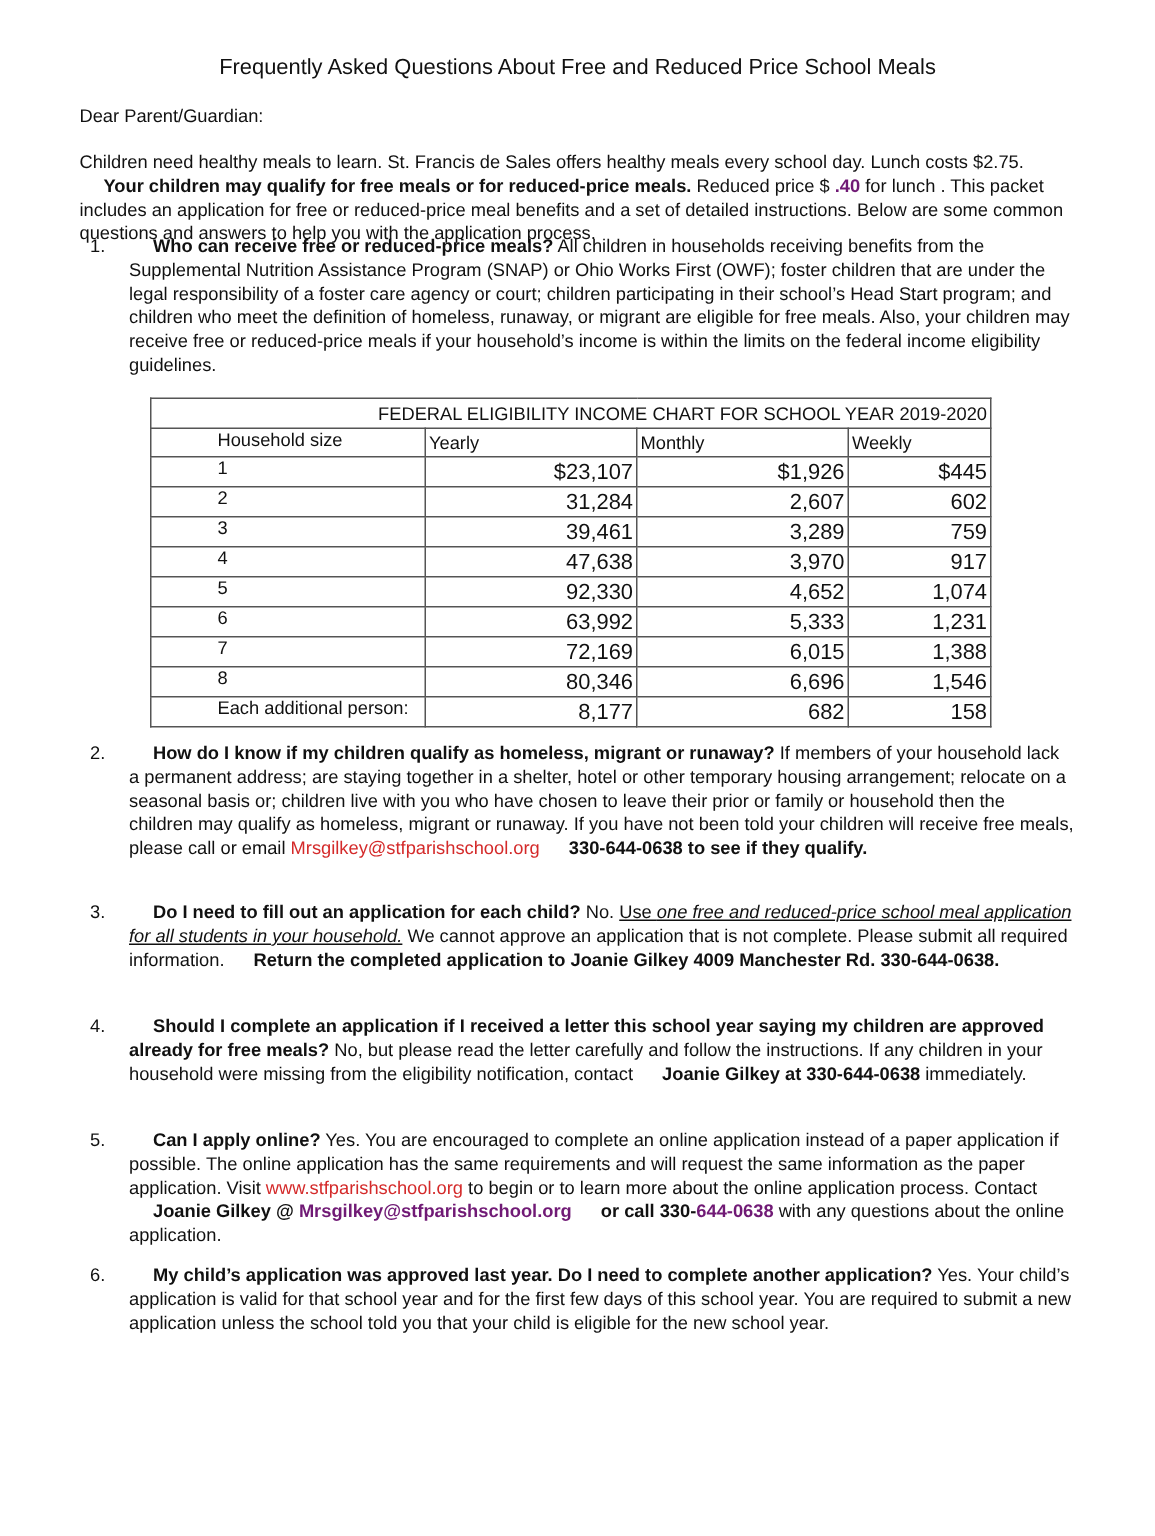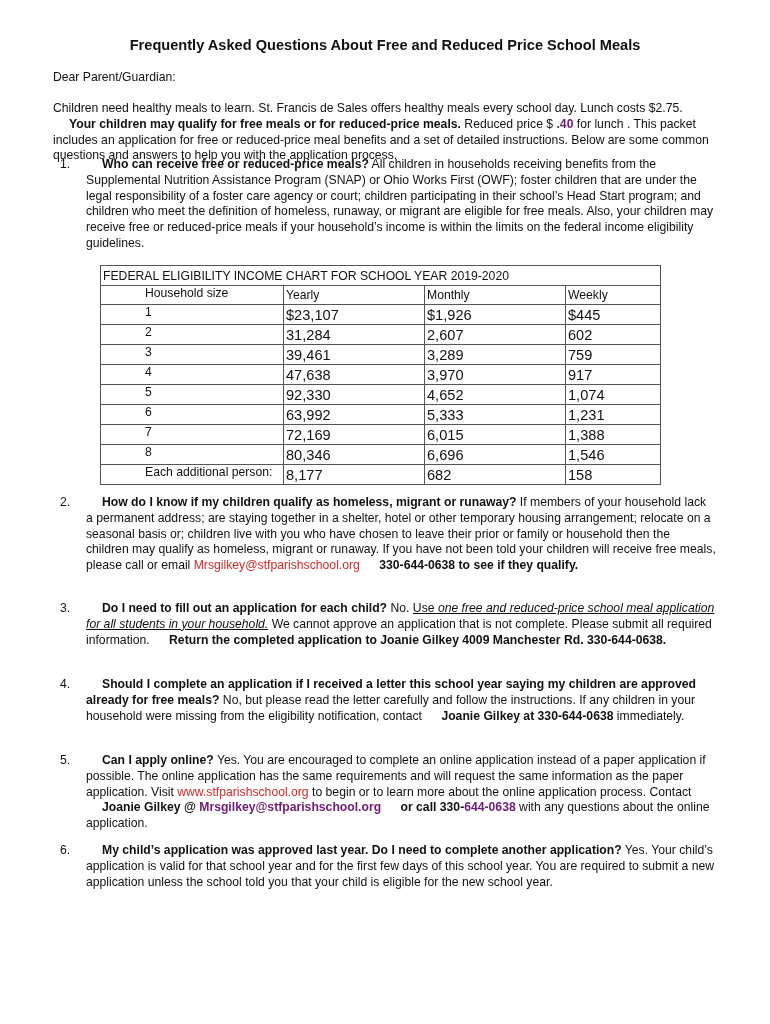--- a/index.html
+++ b/index.html
@@ -3,40 +3,40 @@
 <meta charset="utf-8">
 <style>
   html, body { margin: 0; padding: 0; background: #ffffff; }
   body {
     width: 770px; height: 1024px; position: relative; overflow: hidden;
     font-family: "Liberation Sans", sans-serif; color: #111; font-size: 12.2px;
   }
   .page { position: absolute; left: 0; top: 0; width: 770px; }
   .title {
     position: absolute; left: 0; width: 770px; top: 37px; text-align: center;
-    font-weight: bold; font-size: 14.6px;
+    font-weight: normal; font-size: 14.6px;
   }
   .greeting { position: absolute; left: 53px; top: 70px; }
   .intro { position: absolute; left: 53px; top: 101px; width: 660px; line-height: 15.8px; }
   .b { font-weight: bold; margin-left: 16px; }
   .red { color: #d42a2a; }
   .redb { color: #701a75; font-weight: bold; }
   .ul { text-decoration: underline; }
   .it { font-style: italic; }
   .q { position: absolute; left: 53px; width: 660px; line-height: 15.8px; }
   .q .num { position: absolute; left: 7px; top: 0; }
   .q .body { margin-left: 33px; width: 630px; }
   table.elig {
     position: absolute; left: 100px; top: 265px; width: 561px;
     border-collapse: collapse; font-size: 12.2px;
   }
   table.elig td { border: 1px solid #555; padding: 0 2px; height: 18px; }
-  table.elig td.cap { text-align: left; height: 19px; margin-left: 24px; }
+  table.elig td.cap { text-align: right; height: 19px; margin-left: 24px; }
   table.elig td.hdr { height: 18px; }
-  table.elig td.val { text-align: left; font-size: 14.6px; height: 19px; }
+  table.elig td.val { text-align: right; font-size: 14.6px; height: 19px; }
   table.elig td.c0 { width: 136px; vertical-align: top; padding-left: 44px; }
   table.elig td.c1 { width: 136px; }
   table.elig td.c2 { width: 136px; }
 </style>
 </head>
 <body>
 
 <div class="page">
   <div class="title">Frequently Asked Questions About Free and Reduced Price School Meals</div>
   <div class="greeting">Dear Parent/Guardian:</div>

